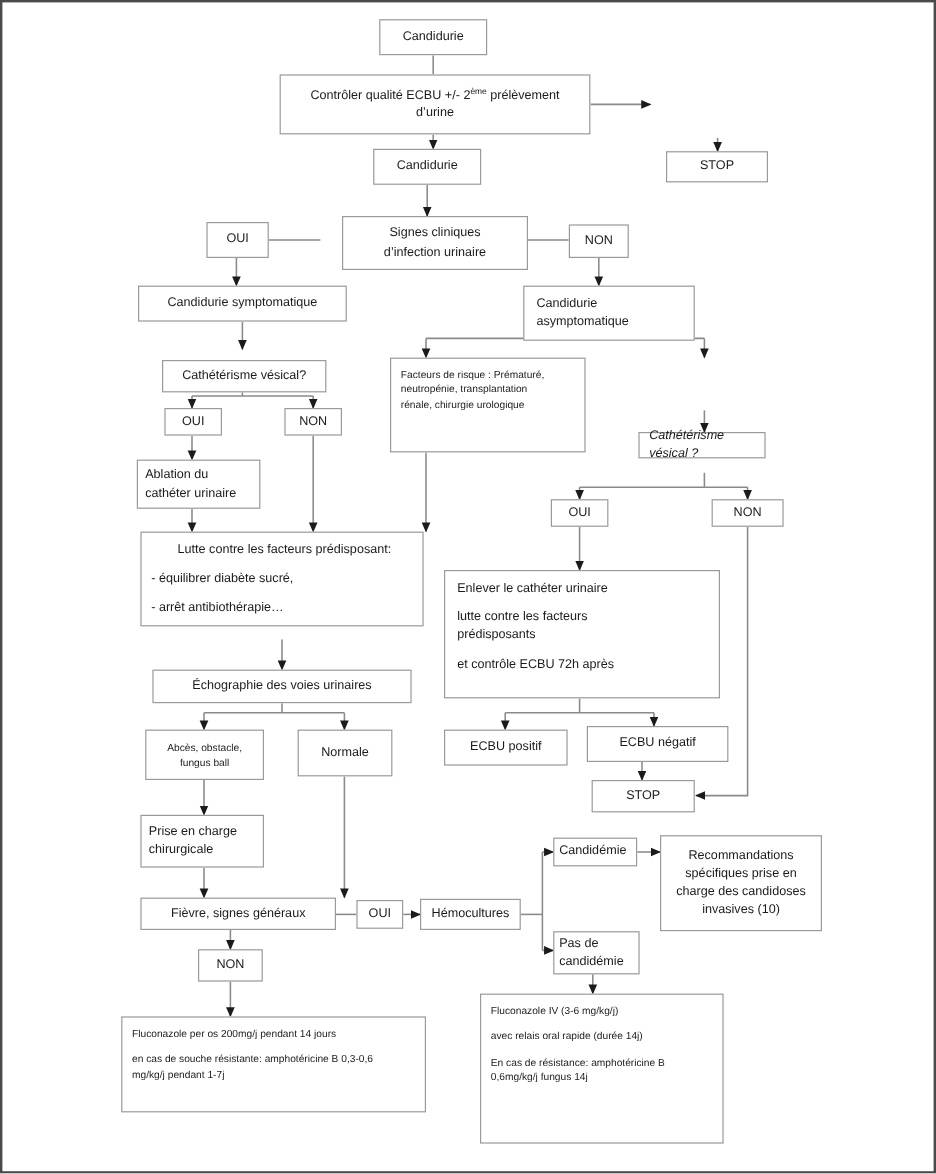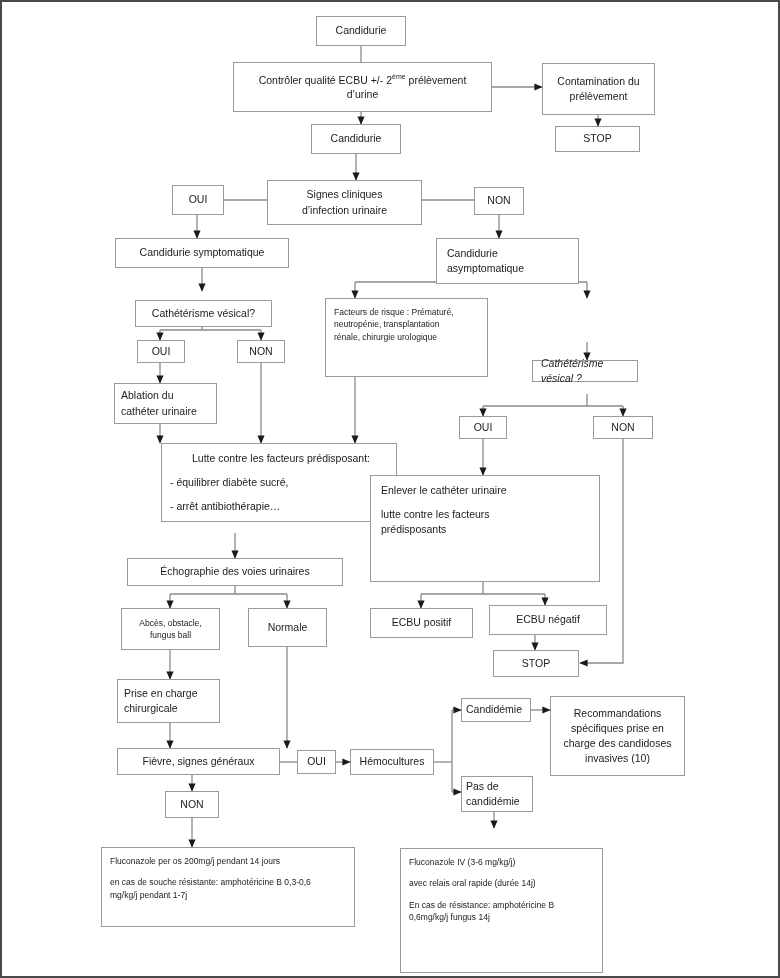--- a/index.html
+++ b/index.html
@@ -164,40 +164,34 @@
     <span>Candidurie</span>
   </div>
 
   <div class="node" style="left:231px; top:60px; width:259px; height:50px;">
     <span class="lines">
       <span class="ln"><span>Contrôler qualité ECBU +/- 2</span><span class="sup">ème</span><span> prélèvement</span></span>
       <span class="ln">d’urine</span>
     </span>
   </div>
 
-  <div class="node" style="left:540px; top:61px; width:113px; height:52px;">
-    <span class="lines">
-      <span class="ln">Contamination du</span>
-      <span class="ln">prélèvement</span>
-    </span>
-  </div>
 
   <div class="node" style="left:553px; top:124px; width:85px; height:26px;">
     <span>STOP</span>
   </div>
 
   <div class="node" style="left:309px; top:122px; width:90px; height:30px;">
     <span>Candidurie</span>
   </div>
 
   <div class="node" style="left:170px; top:183px; width:52px; height:30px;">
     <span>OUI</span>
   </div>
 
-  <div class="node" style="left:265px; top:178px; width:155px; height:45px;">
+  <div class="node" style="left:283px; top:178px; width:155px; height:45px;">
     <span class="lines">
       <span class="ln">Signes cliniques</span>
       <span class="ln">d’infection urinaire</span>
     </span>
   </div>
 
   <div class="node" style="left:472px; top:185px; width:50px; height:28px;">
     <span>NON</span>
   </div>
 
@@ -248,37 +242,38 @@
   </div>
 
   <div class="node" style="left:457px; top:414px; width:48px; height:23px;">
     <span>OUI</span>
   </div>
 
   <div class="node" style="left:591px; top:414px; width:60px; height:23px;">
     <span>NON</span>
   </div>
 
-  <div class="node topleft" style="left:115px; top:441px; width:236px; height:79px; padding-left:0px;margin-left:44px;">
+  <div class="node topleft" style="left:115px; top:441px; width:236px; height:79px; padding-left:0px;">
     <span class="lines" style="padding-left:8px;">
       <span class="ln" style="text-align:center; display:block;">Lutte contre les facteurs prédisposant:</span>
       <span class="sp"></span>
       <span class="ln">- équilibrer diabète sucré,</span>
       <span class="sp"></span>
       <span class="ln">- arrêt antibiothérapie…</span>
     </span>
   </div>
 
   <div class="node topleft" style="left:368px; top:473px; width:230px; height:107px; padding-left:10px;">
     <span class="lines">
       <span class="ln">Enlever le cathéter urinaire</span>
       <span class="sp"></span>
       <span class="ln">lutte contre les facteurs</span>
       <span class="ln">prédisposants</span>
       <span class="sp"></span>
+      <span class="ln"> et contrôle ECBU 72h après</span>
     </span>
   </div>
 
   <div class="node" style="left:125px; top:556px; width:216px; height:28px;">
     <span>Échographie des voies urinaires</span>
   </div>
 
   <div class="node" style="left:368px; top:606px; width:103px; height:30px;">
     <span>ECBU positif</span>
   </div>
@@ -347,21 +342,21 @@
 
   <div class="node topleft" style="left:99px; top:845px; width:254px; height:80px; padding-left:8px;">
     <span class="lines small">
       <span class="ln">Fluconazole per os 200mg/j pendant 14 jours</span>
       <span class="sp"></span>
       <span class="ln">en cas  de souche résistante: amphotéricine B 0,3-0,6</span>
       <span class="ln">mg/kg/j pendant 1-7j</span>
     </span>
   </div>
 
-  <div class="node topleft" style="left:398px; top:826px; width:203px; height:125px; padding-left:8px;margin-top:20px;">
+  <div class="node topleft" style="left:398px; top:826px; width:203px; height:125px; padding-left:8px;">
     <span class="lines small">
       <span class="ln">Fluconazole IV (3-6 mg/kg/j)</span>
       <span class="sp"></span>
       <span class="ln">avec relais oral rapide (durée 14j)</span>
       <span class="sp"></span>
       <span class="ln">En cas de résistance: amphotéricine B</span>
       <span class="ln">0,6mg/kg/j fungus 14j</span>
     </span>
   </div>
 

